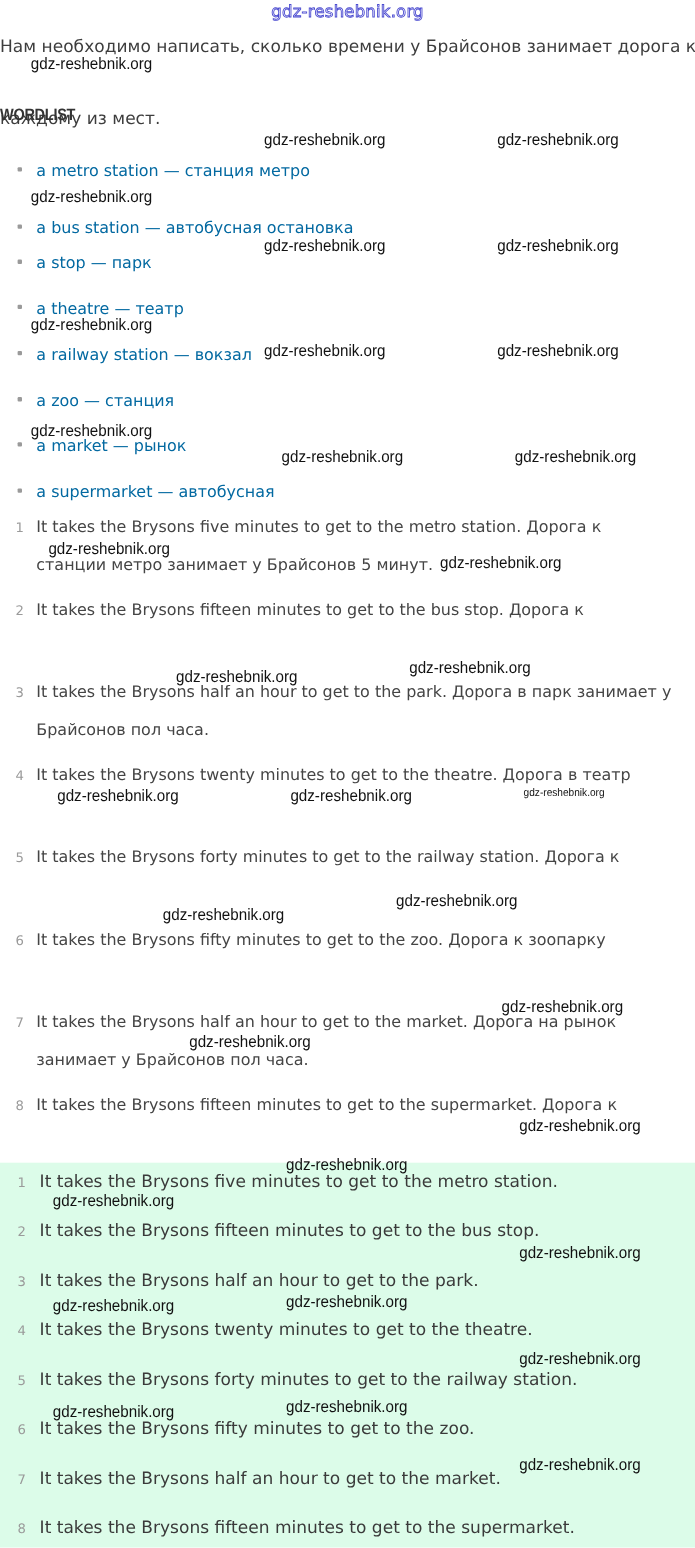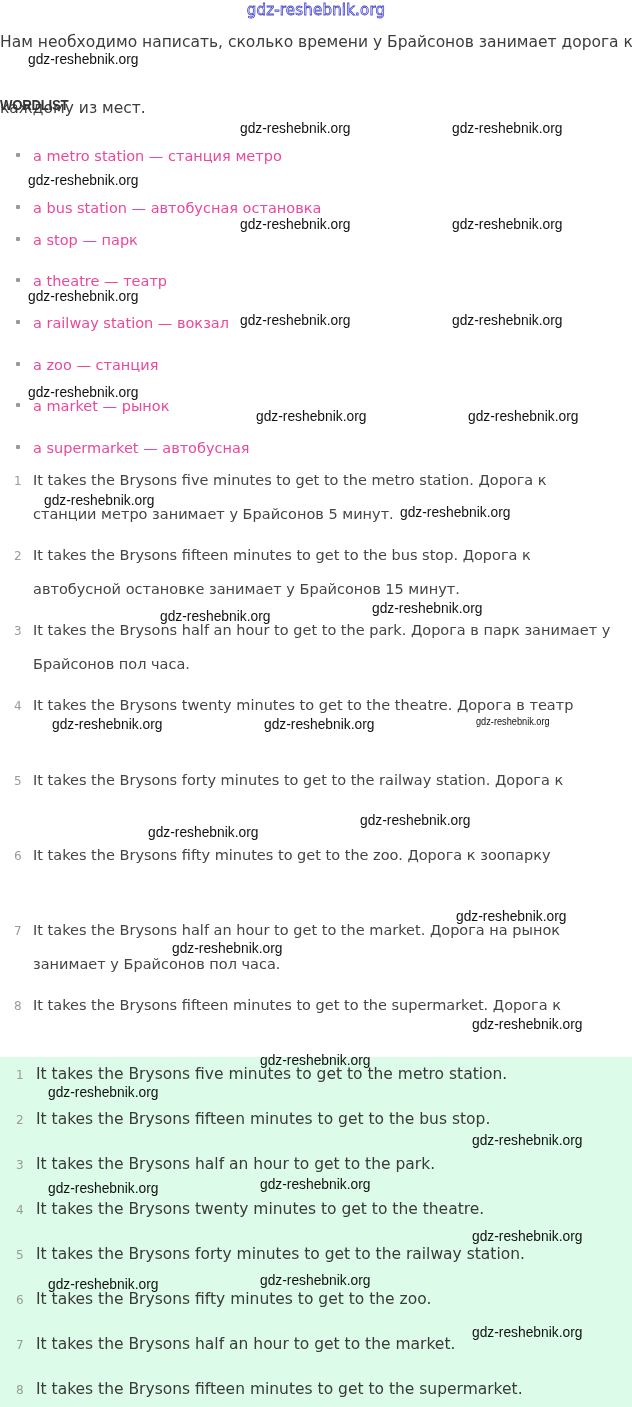--- a/index.html
+++ b/index.html
@@ -17,21 +17,21 @@
       font-size: 15.5px; line-height: 21px; color: #3d3d3d;
     }
     .intro .l2 { position: absolute; top: 30px; left: 0; white-space: nowrap; margin-top: 36px; }
     .intro .l1 { white-space: nowrap; }
     .heading {
       position: absolute; left: 0; top: 96px;
       font-family: "Liberation Sans", sans-serif; font-weight: bold; font-size: 15px;
       color: #333; letter-spacing: -0.3px; transform: scaleX(0.88); transform-origin: left;
     }
     .word {
-      position: absolute; left: 16px; font-size: 14.5px; color: #ec4899; white-space: nowrap;
+      position: absolute; left: 16px; font-size: 14.5px; color: #0369a1; white-space: nowrap;
     }
     .word .dot { display: inline-block; width: 4px; height: 4px; background: #9a9a9a; border-radius: 1px; margin-right: 13px; vertical-align: middle; position: relative; top: -2px; }
     .ans {
       position: absolute; left: 14px; font-size: 14.5px; color: #454545; white-space: nowrap;
     }
     .ans .num { display: inline-block; width: 19px; color: #9a9a9a; font-size: 12px; }
     .ans .line2 { position: absolute; left: 19px; top: 34px; }
     .green-box {
       position: absolute; left: 0; top: 1057px; width: 632px; height: 350px;
       background: #dcfce9;
@@ -64,21 +64,21 @@
   <div class="word" style="top:232px"><span class="dot"></span><span>a stop — парк</span></div>
   <div class="word" style="top:273px"><span class="dot"></span><span>a theatre — театр</span></div>
   <div class="word" style="top:315px"><span class="dot"></span><span>a railway station — вокзал</span></div>
   <div class="word" style="top:357px"><span class="dot"></span><span>a zoo — станция</span></div>
   <div class="word" style="top:398px"><span class="dot"></span><span>a market — рынок</span></div>
   <div class="word" style="top:440px"><span class="dot"></span><span>a supermarket — автобусная</span></div>
 </div>
 
 <div>
   <div class="ans" style="top:472px"><span class="num">1</span><span>It takes the Brysons five minutes to get to the metro station. Дорога к</span><div class="line2">станции метро занимает у Брайсонов 5 минут.</div></div>
-  <div class="ans" style="top:547px"><span class="num">2</span><span>It takes the Brysons fifteen minutes to get to the bus stop. Дорога к</span><div class="line2">автобусной остановке занимает у Брайсонов 15 минут.</div></div>
+  <div class="ans" style="top:547px"><span class="num">2</span><span>It takes the Brysons fifteen minutes to get to the bus stop. Дорога к</span></div>
   <div class="ans" style="top:622px"><span class="num">3</span><span>It takes the Brysons half an hour to get to the park. Дорога в парк занимает у</span><div class="line2">Брайсонов пол часа.</div></div>
   <div class="ans" style="top:697px"><span class="num">4</span><span>It takes the Brysons twenty minutes to get to the theatre. Дорога в театр</span></div>
   <div class="ans" style="top:772px"><span class="num">5</span><span>It takes the Brysons forty minutes to get to the railway station. Дорога к</span></div>
   <div class="ans" style="top:847px"><span class="num">6</span><span>It takes the Brysons fifty minutes to get to the zoo. Дорога к зоопарку</span></div>
   <div class="ans" style="top:922px"><span class="num">7</span><span>It takes the Brysons half an hour to get to the market. Дорога на рынок</span><div class="line2">занимает у Брайсонов пол часа.</div></div>
   <div class="ans" style="top:997px"><span class="num">8</span><span>It takes the Brysons fifteen minutes to get to the supermarket. Дорога к</span></div>
 </div>
 
 <div class="green-box"></div>
 <div>

